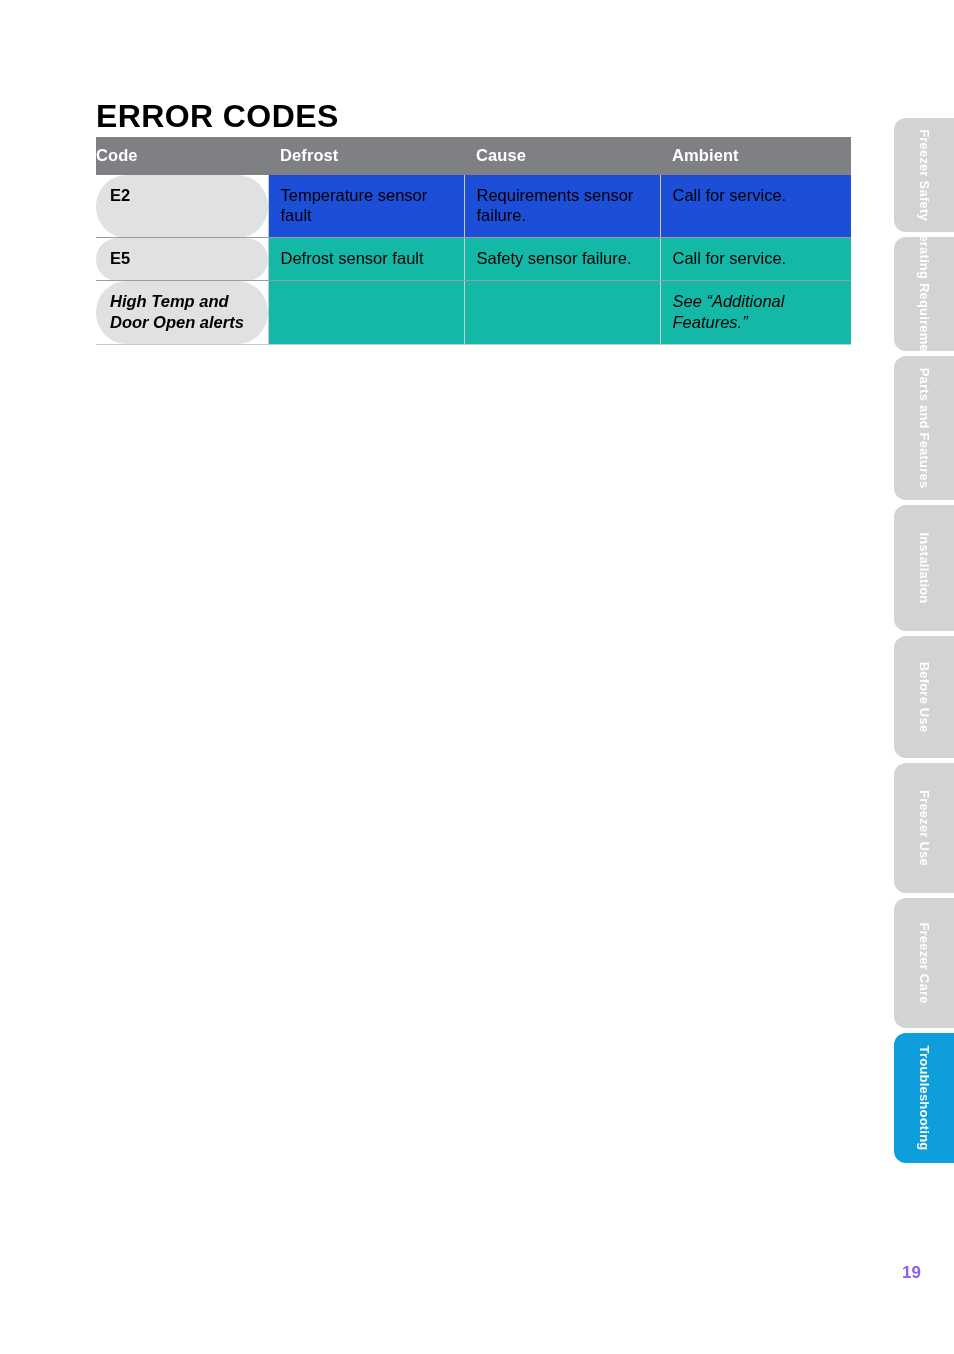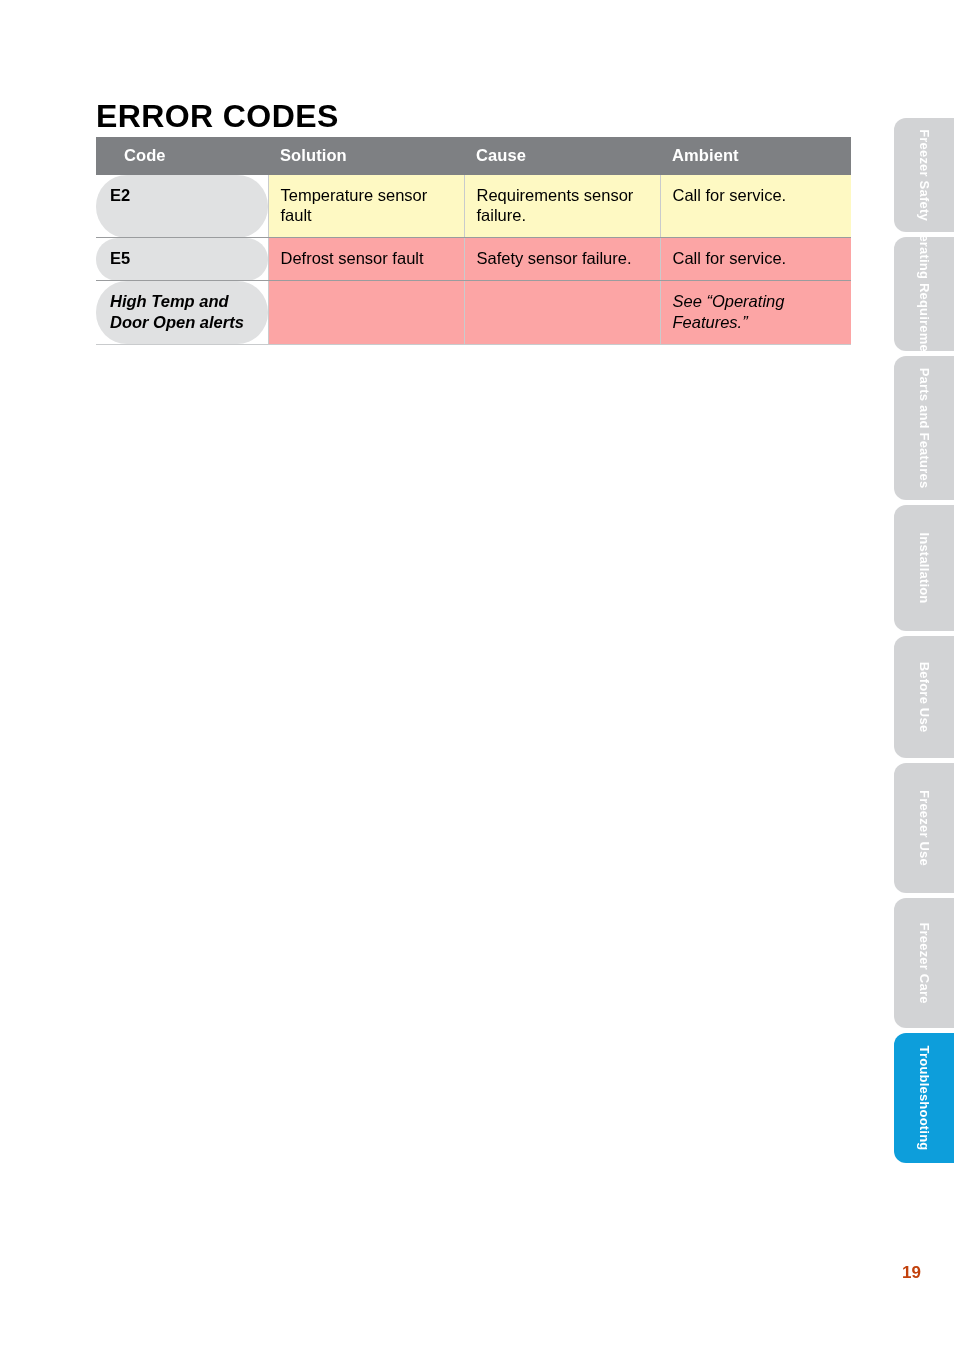--- a/index.html
+++ b/index.html
@@ -45,21 +45,21 @@
   .err-table thead th {
     background: #7e8083;
     color: #ffffff;
     font-size: 16.5px;
     font-weight: bold;
     text-align: left;
     padding: 9px 12px 10px 12px;
     border: none;
     letter-spacing: 0.1px;
   }
-  .err-table thead th.th-code     { padding-left: 28px; }
+  .err-table thead th.th-code     { padding-left: 0; }
 
   .err-table tbody td {
     font-size: 16.5px;
     color: #000000;
     vertical-align: top;
     padding: 10px 12px 12px 12px;
     line-height: 1.22;
     border-right: 1px solid #c9cbcd;
     border-bottom: 1px solid #9a9c9e;
   }
@@ -74,22 +74,22 @@
   
   .err-table tbody td.cell-code {
     background: #e0e1e2;
     font-weight: bold;
     padding-left: 14px;
     border-right: 1px solid #c9cbcd;
     border-radius: 31px;
   }
 
   
-  tr.row-white td.cell-body { background: #fef9c3; }
-  tr.row-gray  td.cell-body { background: #fca5a5; }
+  tr.row-white td.cell-body { background: #1d4ed8; }
+  tr.row-gray  td.cell-body { background: #14b8a6; }
 
   .cell-empty { min-height: 1px; }
 
   
   .tab-rail {
     position: absolute;
     left: 894px;
     top: 0;
     width: 60px;
     height: 1354px;
@@ -124,39 +124,39 @@
     color: #ffffff;
   }
 
   
   .page-number {
     position: absolute;
     right: 33px;
     top: 1263px;
     font-size: 17px;
     font-weight: bold;
-    color: #c2410c;
+    color: #8b5cf6;
   }
 </style>
 </head>
 <body>
 
 <h1 class="page-title">ERROR CODES</h1>
 
 <table class="err-table">
   <colgroup>
     <col class="c-code">
     <col class="c-meanings">
     <col class="c-cause">
     <col class="c-solution">
   </colgroup>
   <thead>
     <tr>
       <th class="th-code">Code</th>
-      <th>Solution</th>
+      <th>Defrost</th>
       <th>Cause</th>
       <th>Ambient</th>
     </tr>
   </thead>
   <tbody>
     <tr class="row-white">
       <td class="cell-code">E2</td>
       <td class="cell-body">Temperature sensor fault</td>
       <td class="cell-body">Requirements sensor failure.</td>
       <td class="cell-body">Call for service.</td>
@@ -164,21 +164,21 @@
     <tr class="row-gray">
       <td class="cell-code">E5</td>
       <td class="cell-body">Defrost sensor fault</td>
       <td class="cell-body">Safety sensor failure.</td>
       <td class="cell-body">Call for service.</td>
     </tr>
     <tr class="row-gray">
       <td class="cell-code">High Temp and Door Open alerts</td>
       <td class="cell-body cell-empty"></td>
       <td class="cell-body cell-empty"></td>
-      <td class="cell-body">See “Operating Features.”</td>
+      <td class="cell-body">See “Additional Features.”</td>
     </tr>
   </tbody>
 </table>
 
 <div class="tab-rail">
   <div class="side-tab" style="top:118px;height:114px;">
     <span class="tab-label">Freezer Safety</span>
   </div>
   <div class="side-tab" style="top:237px;height:114px;">
     <span class="tab-label">Operating Requirements</span>

